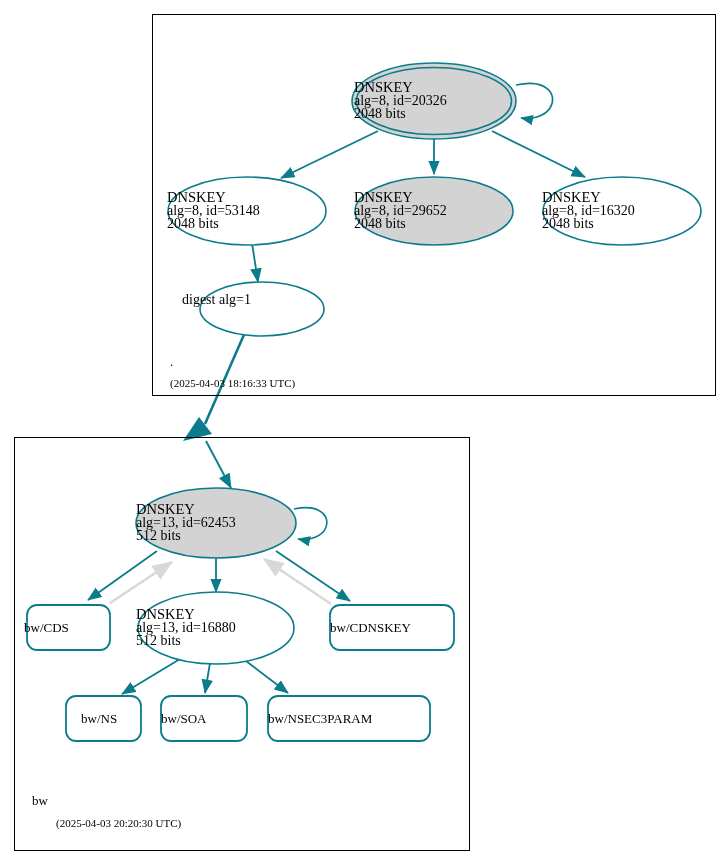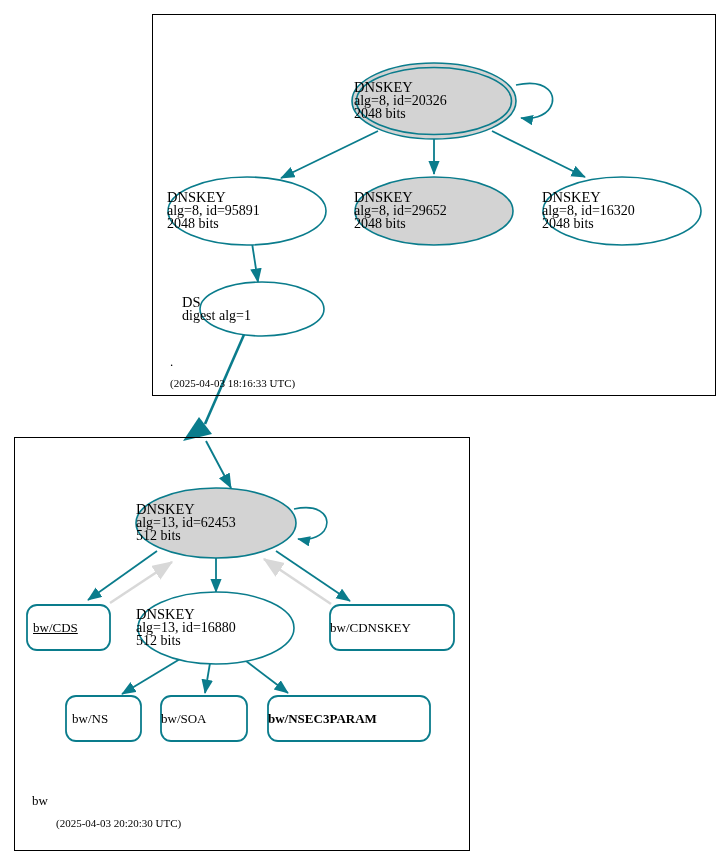--- a/index.html
+++ b/index.html
@@ -195,64 +195,63 @@
 <div class="zone-date" style="left:32px; top:817px;padding-left:24px;">(2025-04-03 20:20:30 UTC)</div>
 
 <div class="node-text" style="left:354px; top:79px; width:160px;">
   <span class="t1">DNSKEY</span>
   <span class="t2">alg=8, id=20326</span>
   <span class="t3">2048 bits</span>
 </div>
 
 <div class="node-text" style="left:167px; top:189px; width:160px;">
   <span class="t1">DNSKEY</span>
-  <span class="t2">alg=8, id=95891</span>
+  <span class="t2">alg=8, id=53148</span>
   <span class="t3">2048 bits</span>
 </div>
 
 <div class="node-text" style="left:354px; top:189px; width:160px;">
   <span class="t1">DNSKEY</span>
   <span class="t2">alg=8, id=29652</span>
   <span class="t3">2048 bits</span>
 </div>
 
 <div class="node-text" style="left:542px; top:189px; width:160px;">
   <span class="t1">DNSKEY</span>
   <span class="t2">alg=8, id=16320</span>
   <span class="t3">2048 bits</span>
 </div>
 
 <div class="node-text" style="left:182px; top:294px; width:160px;">
-  <span class="t1">DS</span>
   <span class="t2">digest alg=1</span>
 </div>
 
 <div class="node-text" style="left:136px; top:501px; width:160px;">
   <span class="t1">DNSKEY</span>
   <span class="t2">alg=13, id=62453</span>
   <span class="t3">512 bits</span>
 </div>
 
 <div class="node-text" style="left:136px; top:606px; width:160px;">
   <span class="t1">DNSKEY</span>
   <span class="t2">alg=13, id=16880</span>
   <span class="t3">512 bits</span>
 </div>
 
-<div class="node-text rect-text" style="left:33px; top:620px; width:83px;text-decoration:underline;">
+<div class="node-text rect-text" style="left:24px; top:620px; width:83px;">
   <span class="t1">bw/CDS</span>
 </div>
 
 <div class="node-text rect-text" style="left:330px; top:620px; width:132px;">
   <span class="t1">bw/CDNSKEY</span>
 </div>
 
-<div class="node-text rect-text" style="left:72px; top:711px; width:75px;">
+<div class="node-text rect-text" style="left:81px; top:711px; width:75px;">
   <span class="t1">bw/NS</span>
 </div>
 
 <div class="node-text rect-text" style="left:161px; top:711px; width:94px;">
   <span class="t1">bw/SOA</span>
 </div>
 
-<div class="node-text rect-text" style="left:268px; top:711px; width:162px;font-weight:bold;">
+<div class="node-text rect-text" style="left:268px; top:711px; width:162px;">
   <span class="t1">bw/NSEC3PARAM</span>
 </div>
 
 </body></html>

